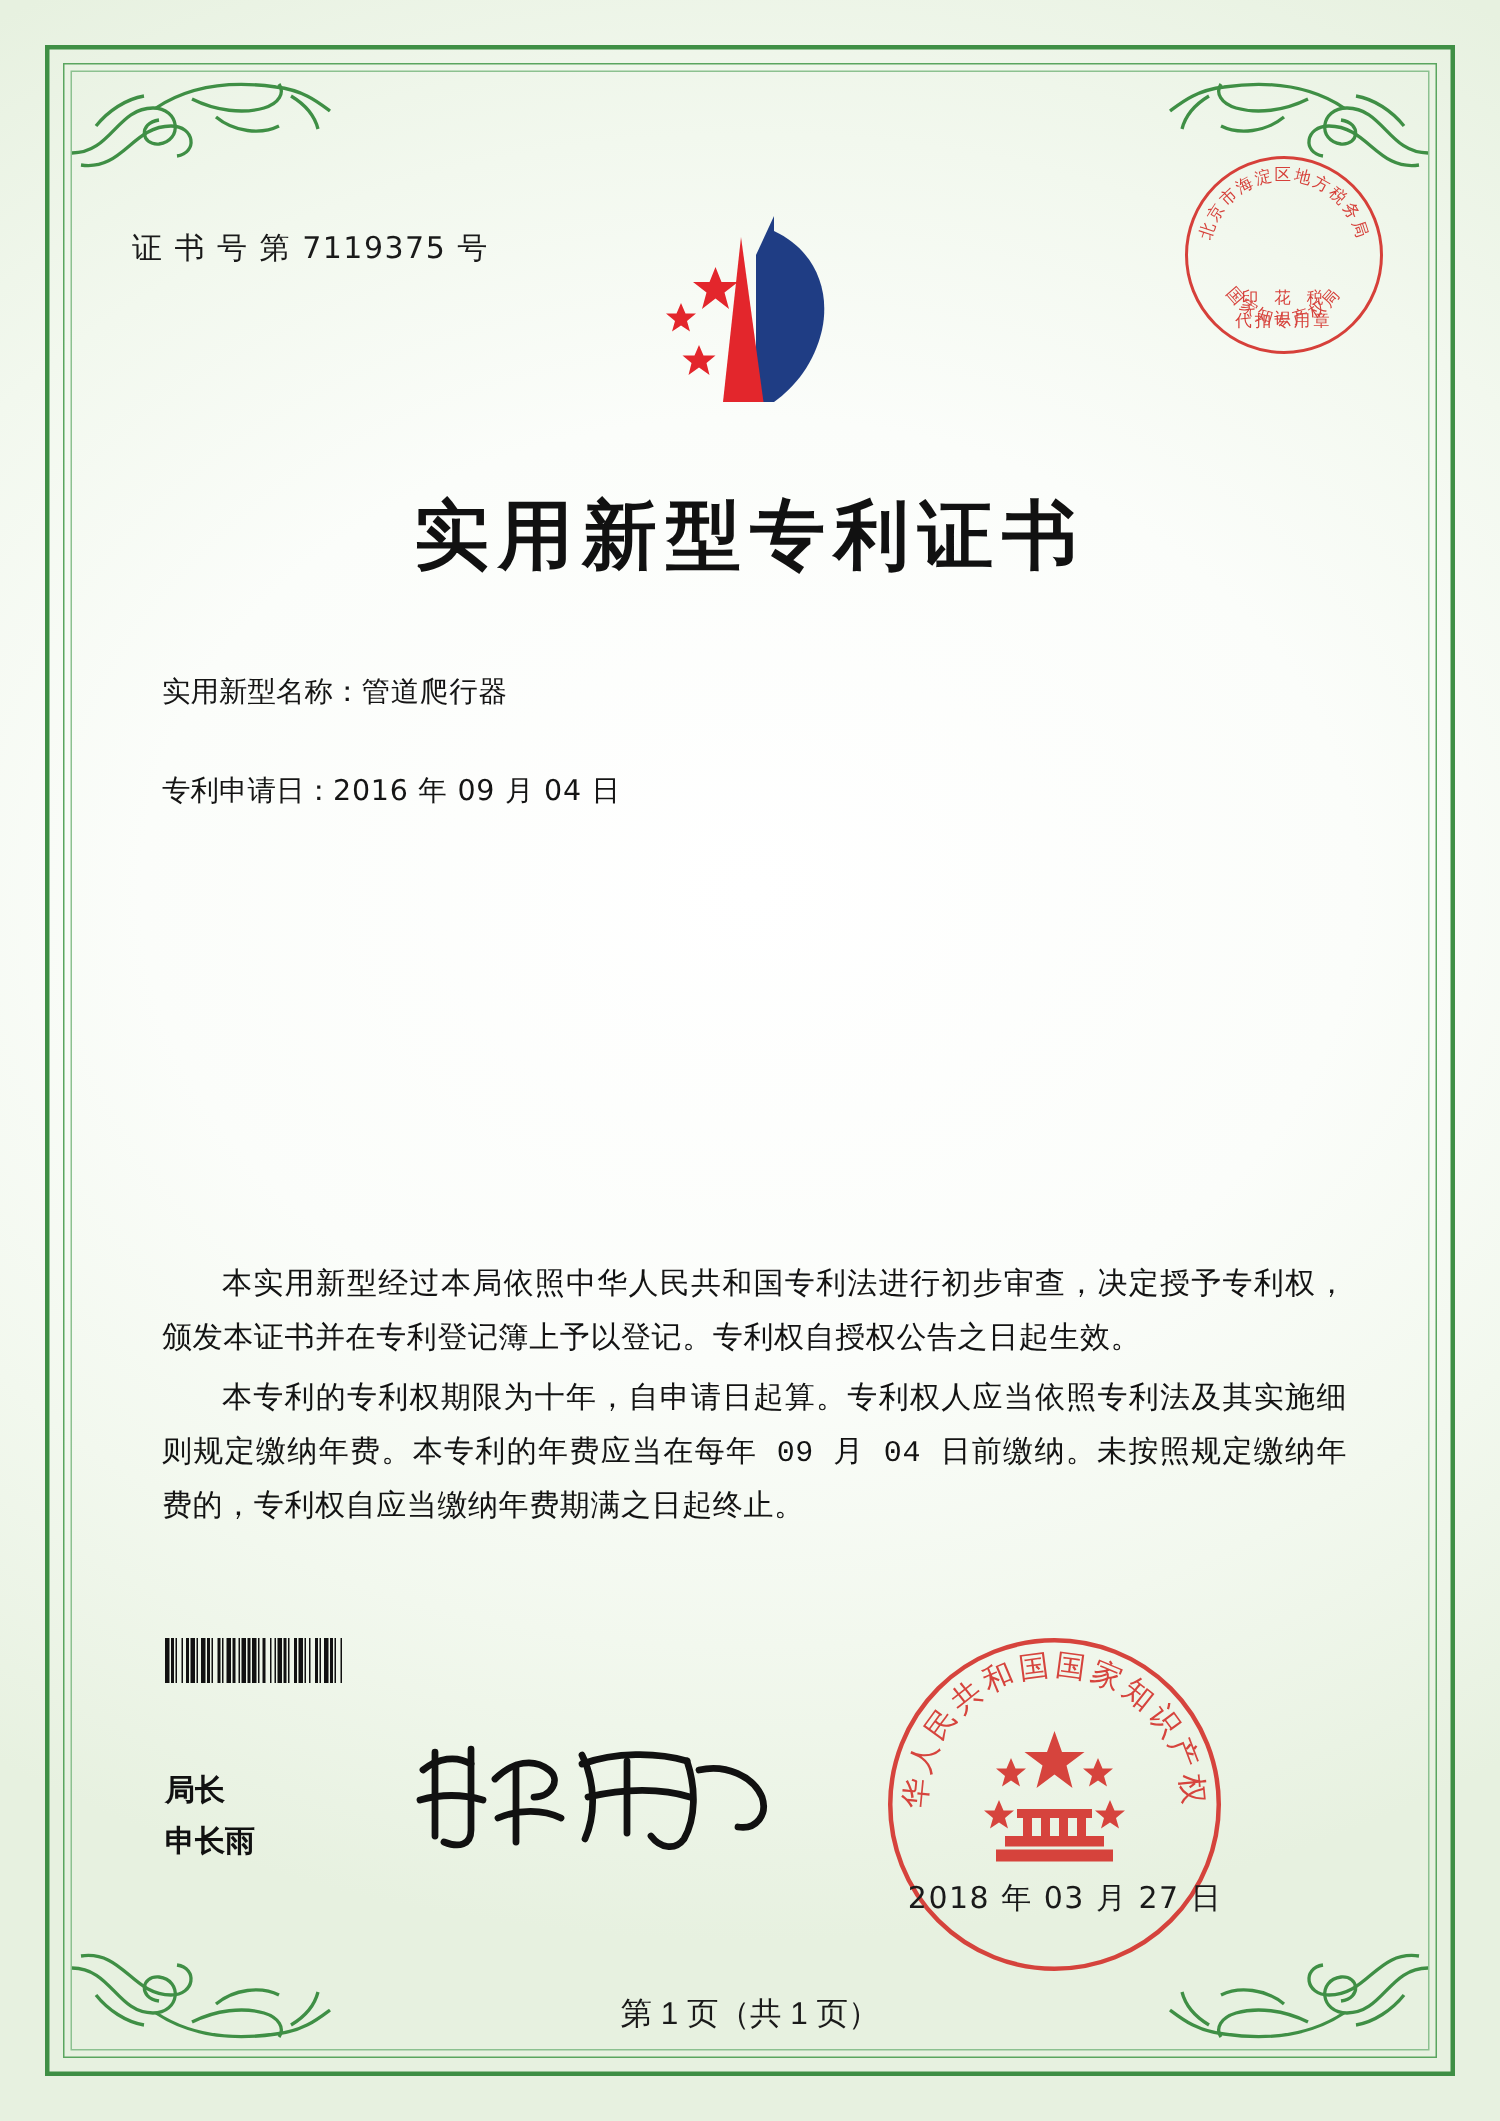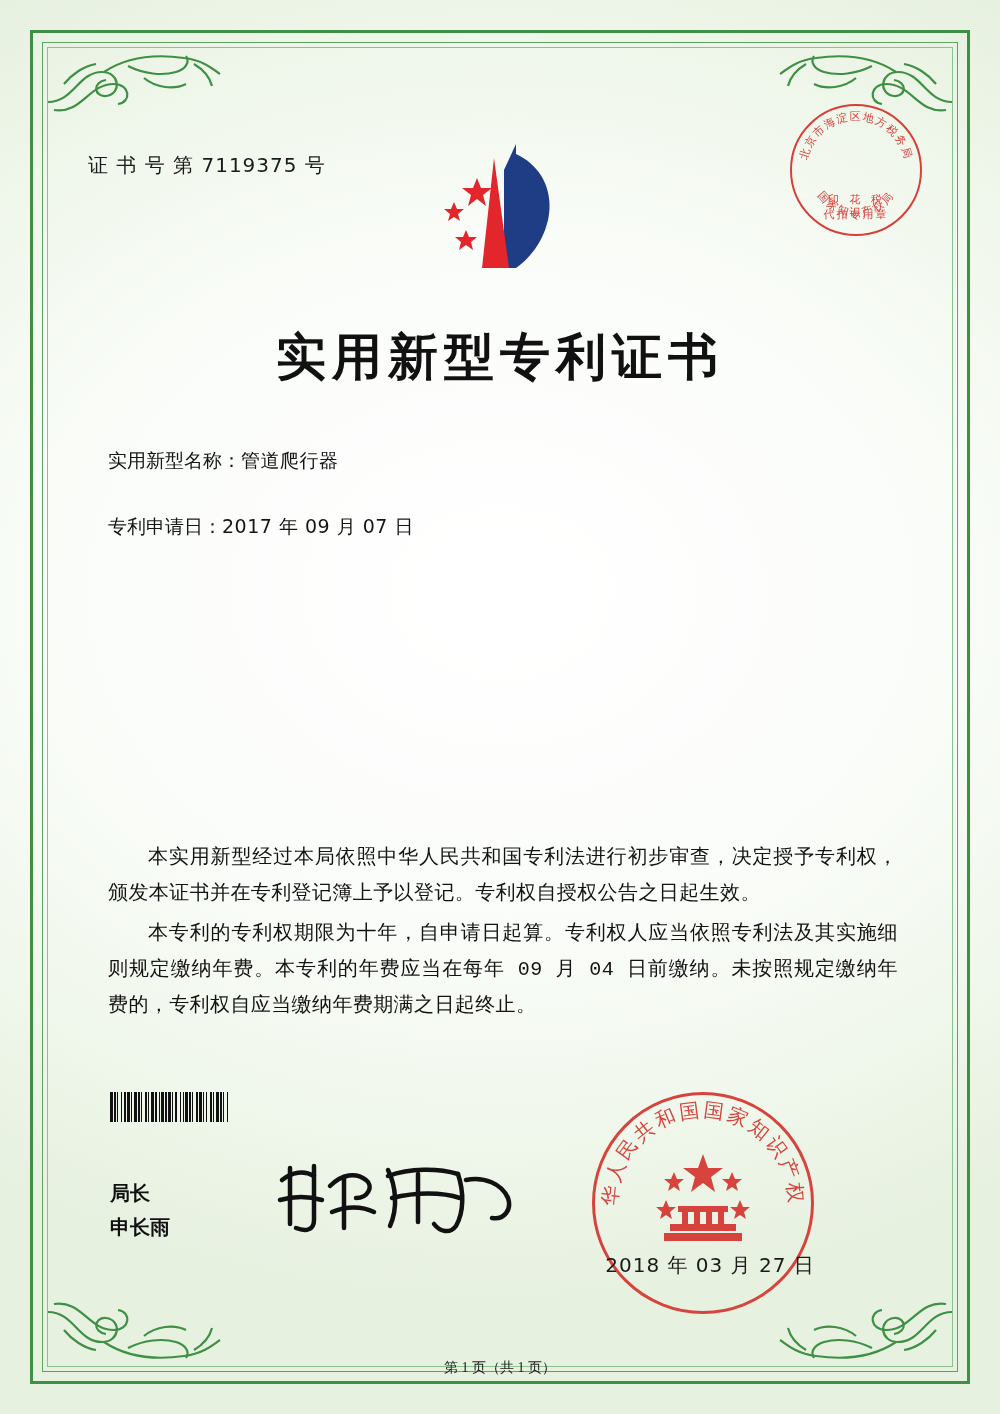--- a/index.html
+++ b/index.html
@@ -205,25 +205,25 @@
     font-size: 20px;
     color: #1a1a1a;
     letter-spacing: 1px;
     font-family: "DejaVu Sans", "Liberation Sans", sans-serif;
   }
 
   
   .footer {
     position: absolute;
     left: 0; right: 0;
-    bottom: 37px;
+    bottom: 58px;
     text-align: center;
-    font-size: 14px;
+    font-size: 21px;
     color: #1a1a1a;
-    font-family: Liberation Serif, serif;
+    font-family: Liberation Sans, sans-serif;
   }
 </style>
 </head>
 <body>
 
 <div class="page">
 
   <div class="border-outer"></div>
   <div class="border-inner"></div>
   <div class="border-hair"></div>
@@ -305,21 +305,21 @@
     </div>
   </div>
 
   <div class="title">实用新型专利证书</div>
 
   <div class="fields">
     <div class="field">
       <span class="lbl">实用新型名称：</span><span class="val">管道爬行器</span>
     </div>
     <div class="field">
-      <span class="lbl">专利申请日：</span><span class="val">2017 年 09 月 07 日</span>
+      <span class="lbl">专利申请日：</span><span class="val">2016 年 09 月 04 日</span>
     </div>
   </div>
 
   <div class="paras">
     <p>本实用新型经过本局依照中华人民共和国专利法进行初步审查，决定授予专利权，颁发本证书并在专利登记簿上予以登记。专利权自授权公告之日起生效。</p>
     <p>本专利的专利权期限为十年，自申请日起算。专利权人应当依照专利法及其实施细则规定缴纳年费。本专利的年费应当在每年 09 月 04 日前缴纳。未按照规定缴纳年费的，专利权自应当缴纳年费期满之日起终止。</p>
   </div>
 
   <div class="barcode" id="barcode">
       <i style="width: 3px;"></i>

